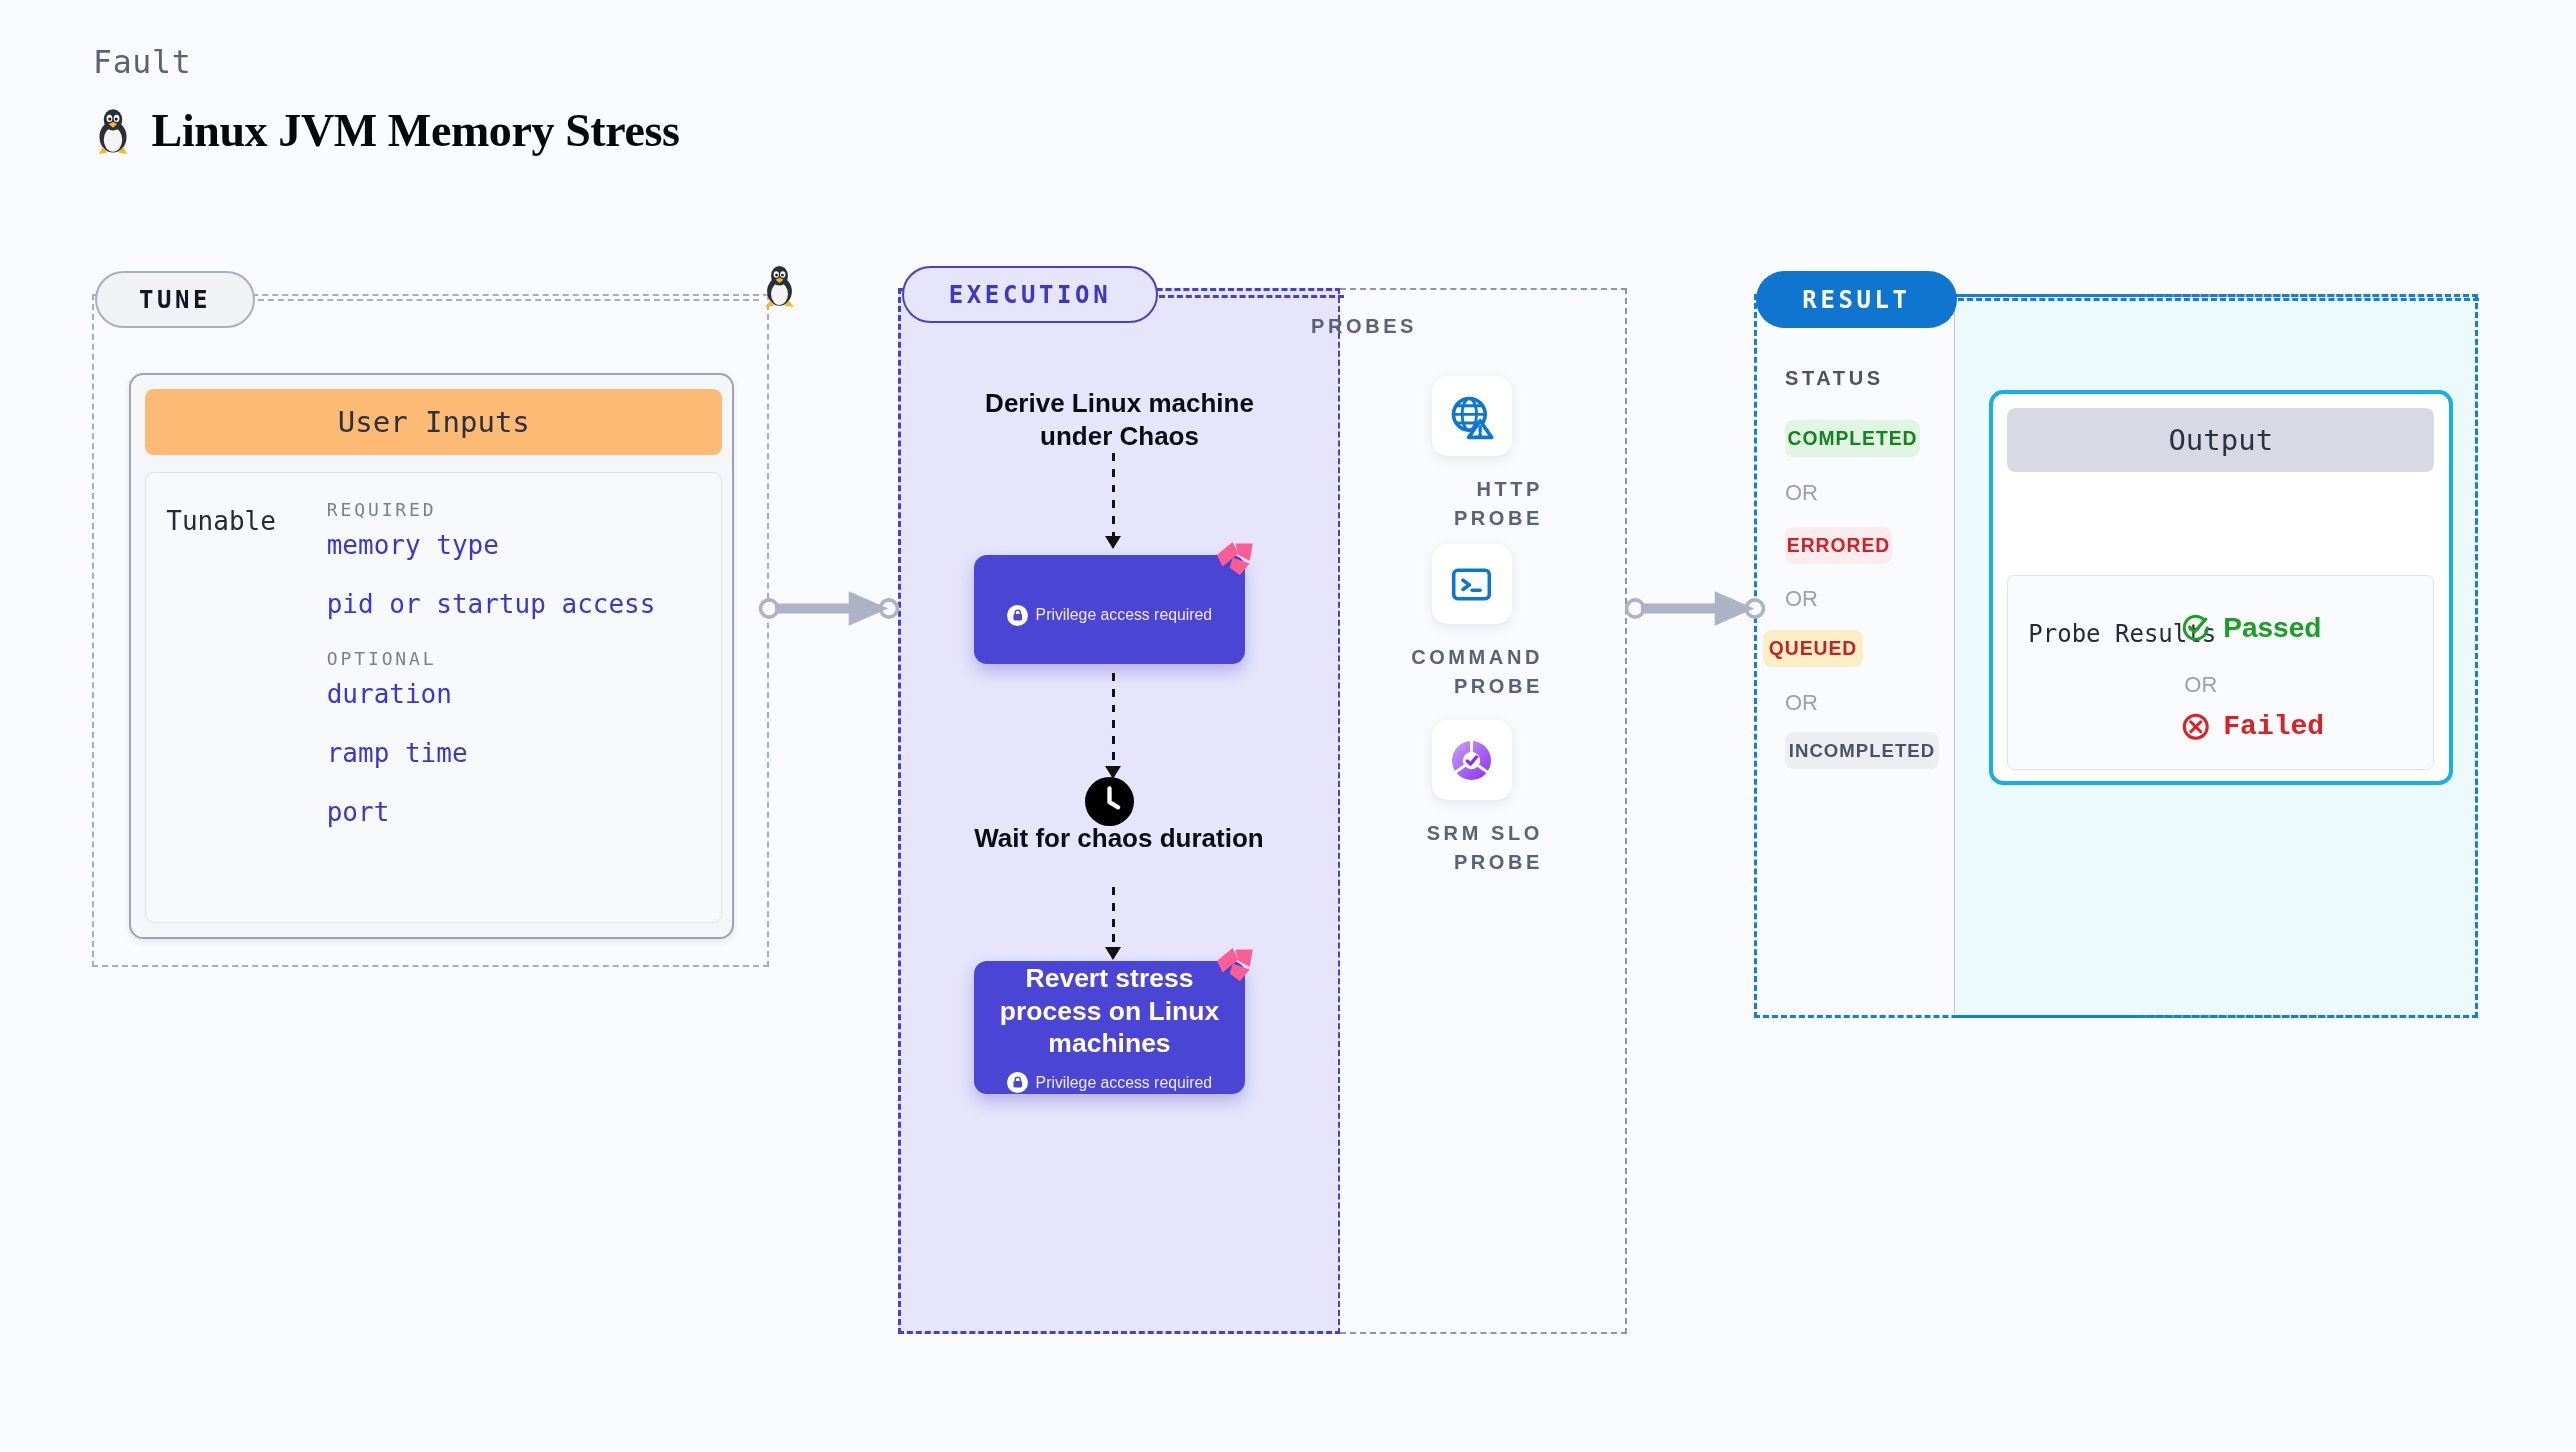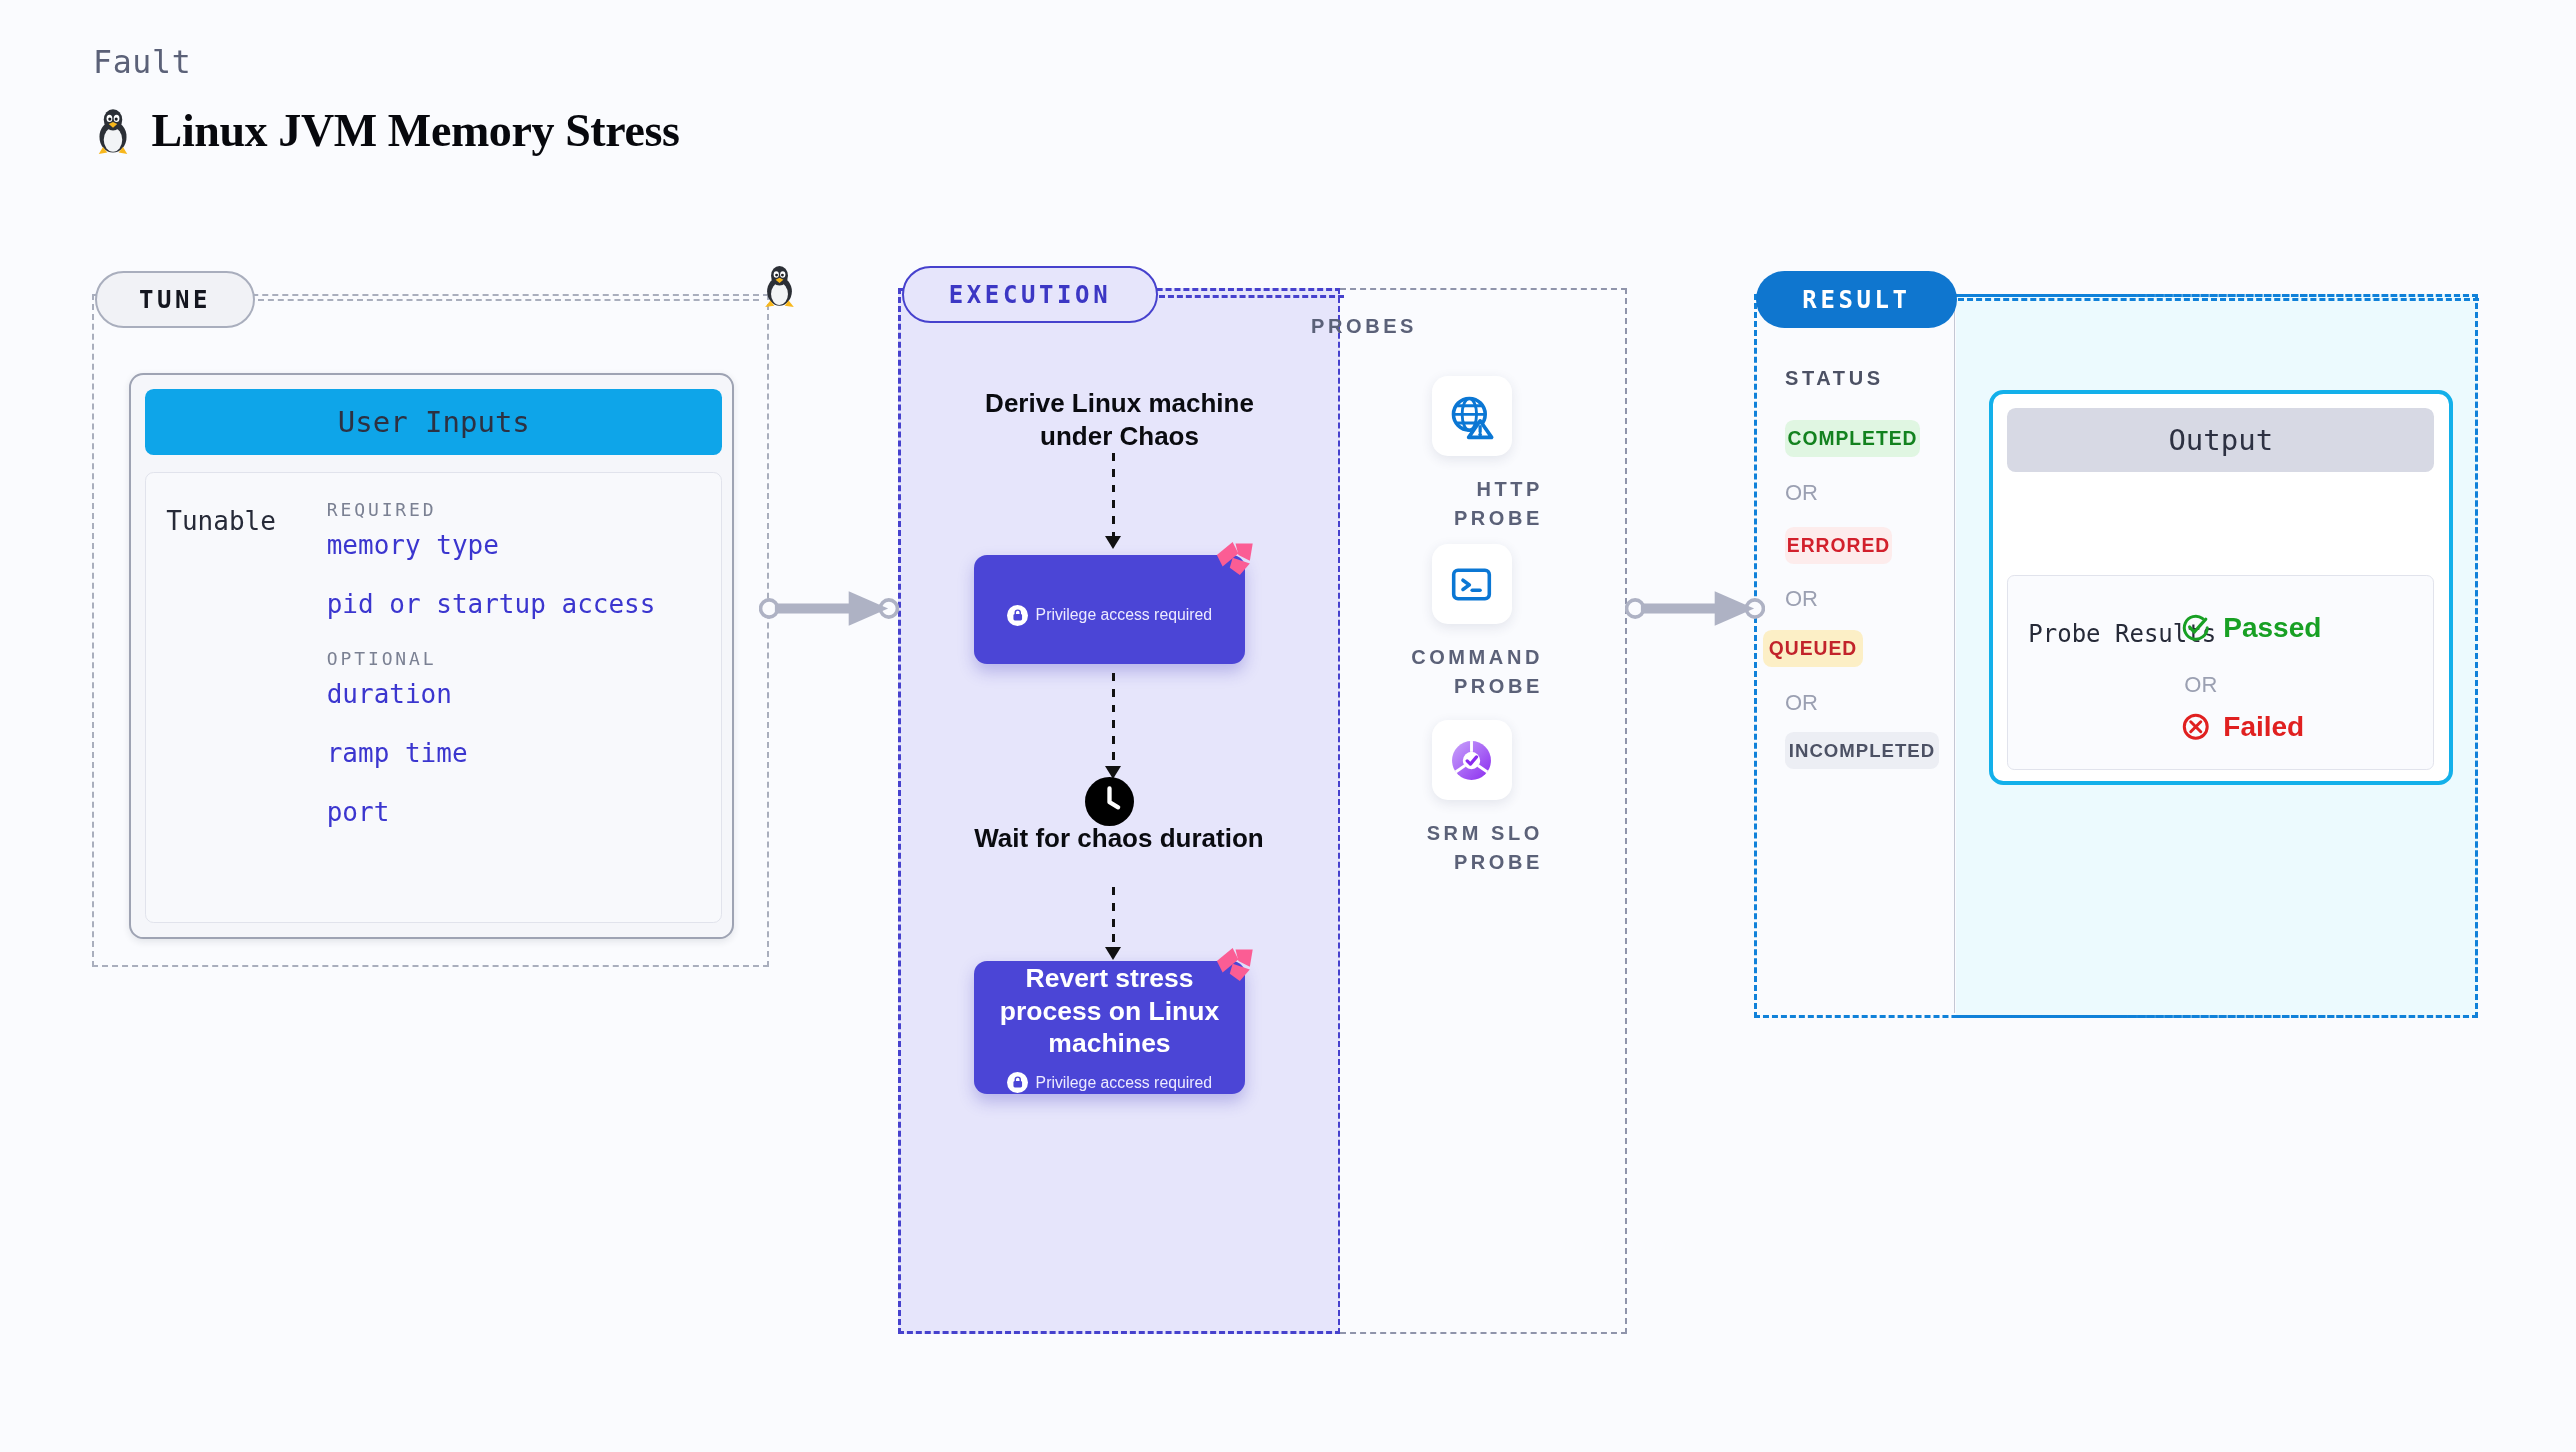--- a/index.html
+++ b/index.html
@@ -48,21 +48,21 @@
   #result-hline{left:1958px;top:298px;width:521px;border-top-color:#1081d9;border-top-width:3.6px;}
 
   
   #tux-line{position:absolute;left:758px;top:264px;width:43px;height:43px;}
 
   
   #ui-card{position:absolute;left:129px;top:373px;width:605px;height:566px;
     background:#f5f6fa;border:2.1px solid #9ea3b3;border-radius:14.3px;box-sizing:border-box;
     box-shadow:0 2.1px 7.2px rgba(30,35,60,.10);}
   #ui-head{position:absolute;left:14.3px;top:14.3px;width:577px;height:66px;
-    background:#0ea5e9;border-radius:8.6px;display:flex;align-items:center;justify-content:center;}
+    background:#fdba74;border-radius:8.6px;display:flex;align-items:center;justify-content:center;}
   #ui-head span{font-size:29px;color:#2d3142;}
   #ui-body{position:absolute;left:14.3px;top:97px;width:577px;height:451px;
     background:#f8f9fc;border:1.4px solid #e1e3ec;border-radius:8.6px;box-sizing:border-box;}
   #tunable-label{position:absolute;left:20px;top:33px;font-size:26px;color:#262a38;}
   #inputs-col{position:absolute;left:179px;top:26px;}
   .grp-label{font-size:18px;color:#7b8193;letter-spacing:2.9px;margin:0 0 10px 1.4px;}
   .inp-item{font-size:26px;color:#3b36cf;margin:0 0 29px 1.4px;}
 
   
   .flow-text{position:absolute;text-align:center;font-weight:bold;color:#0a0b10;
@@ -125,21 +125,21 @@
   #out-metrics{position:absolute;left:14.3px;top:93px;width:427px;height:75px;
     background:#fafbfe;border:1.4px solid #e1e3ec;border-radius:7.2px;box-sizing:border-box;
     display:flex;align-items:center;}
   #out-metrics .k{margin-left:20px;font-size:24px;color:#262a38;}
   #out-metrics .v{margin-left:42px;font-size:24px;color:#3b36cf;}
   #out-probe{position:absolute;left:14.3px;top:181px;width:427px;height:195px;
     background:#fafbfe;border:1.4px solid #e1e3ec;border-radius:7.2px;box-sizing:border-box;}
   #out-probe .k{position:absolute;left:20px;top:42px;font-size:24px;color:#262a38;line-height:1.35;}
   .res-row{position:absolute;display:flex;align-items:center;gap:11.5px;}
   #row-passed{left:172px;top:36px;}
-  #row-failed{left:172px;top:135px;}
+  #row-failed{left:172px;top:135px;font-family:Liberation Mono, monospace;}
   .res-row .rtext{font-size:28px;font-weight:bold;}
   #row-passed .rtext{color:#18a024;}
   #row-failed .rtext{color:#e02020;}
   #out-or{position:absolute;left:176px;top:96px;font-size:22px;color:#9ba0b2;}
 
   
   .conn{position:absolute;}
   #conn-1{left:759px;top:587px;}
   #conn-2{left:1625px;top:587px;}
 </style>

